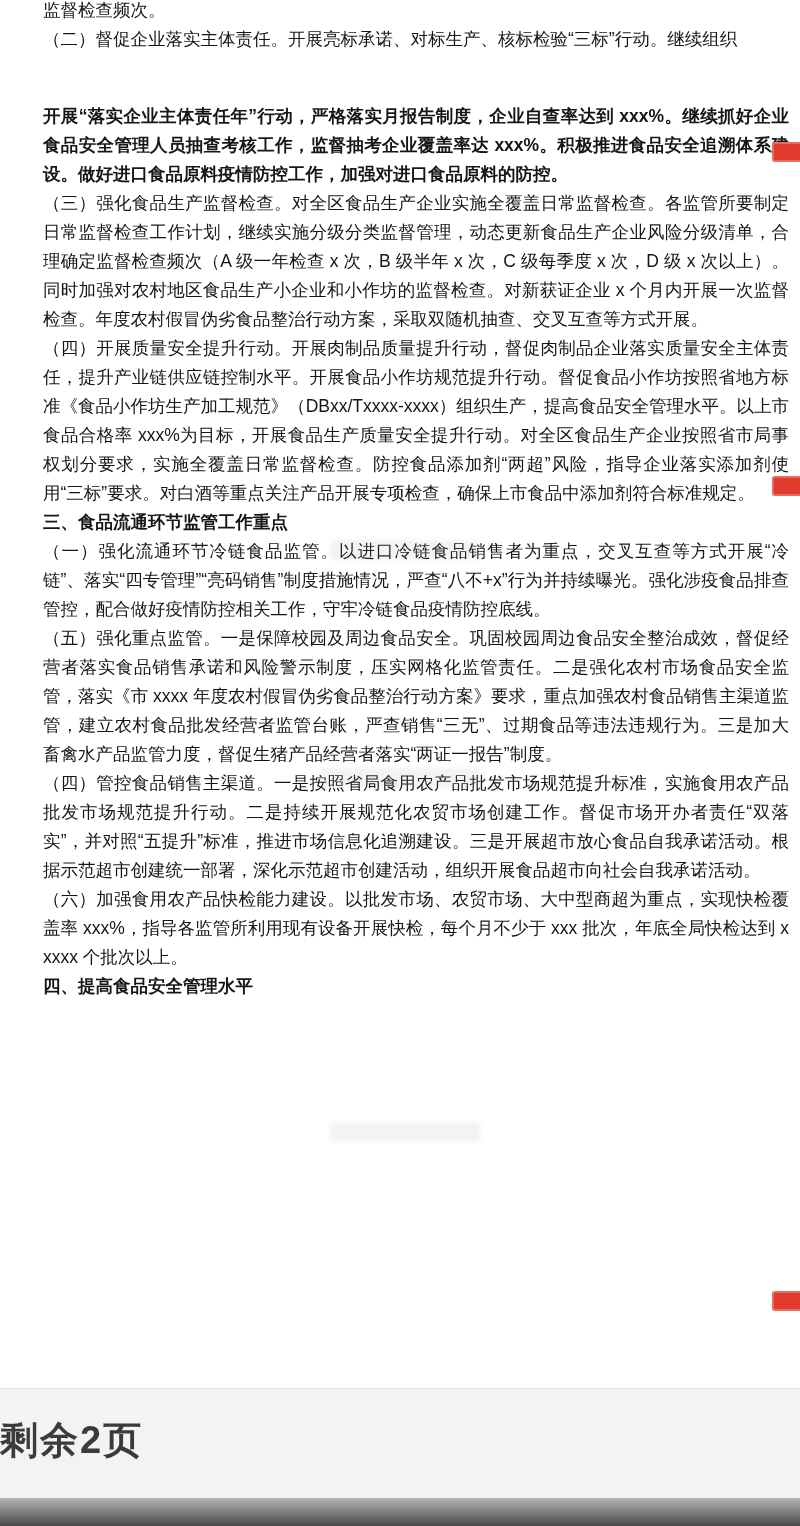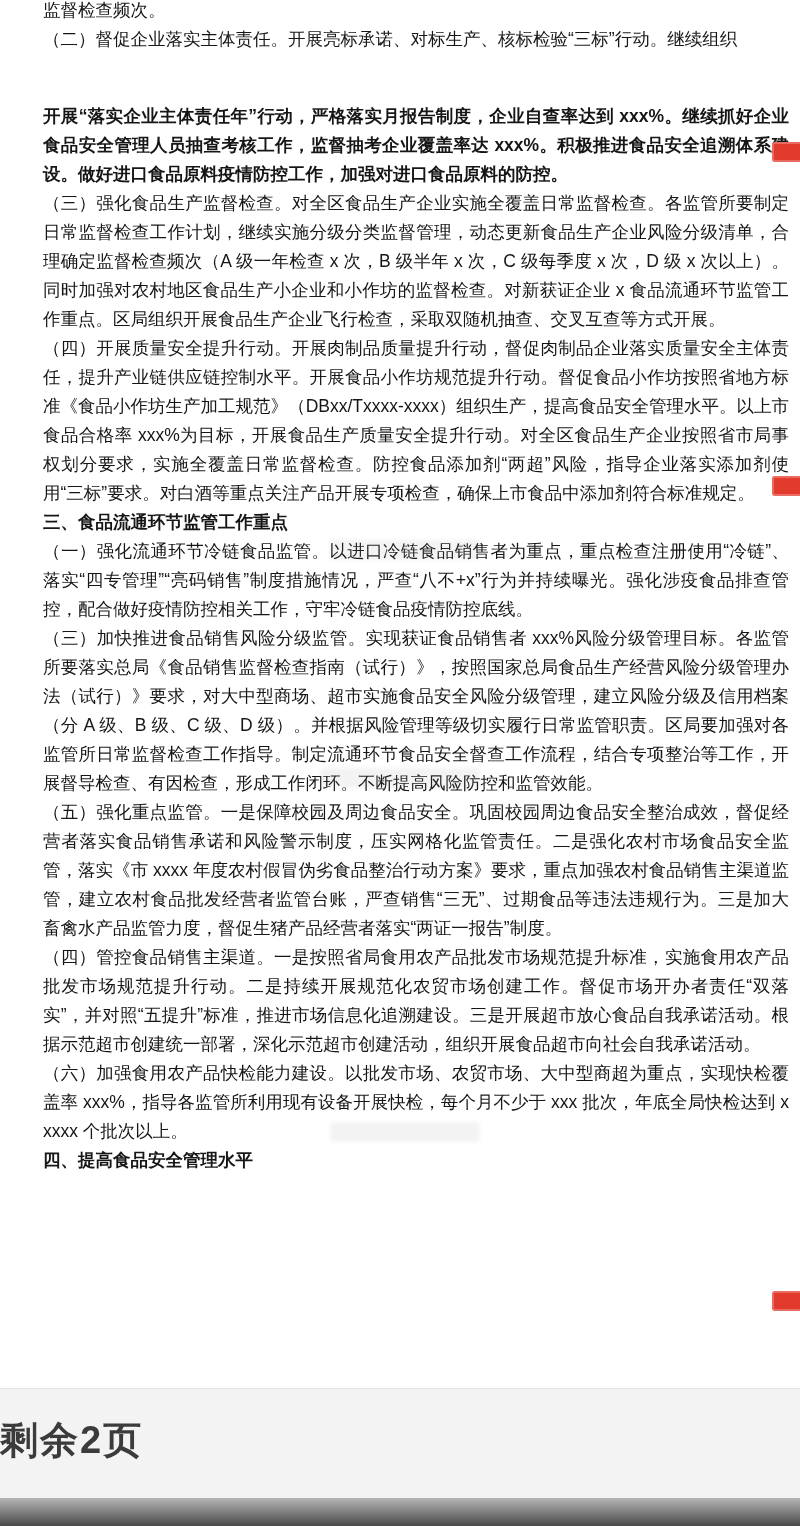--- a/index.html
+++ b/index.html
@@ -62,25 +62,24 @@
     background: linear-gradient(180deg, #b5b5b5, #4a4a4a);
   }
 </style>
 </head>
 <body>
 
 <div class="doc">
     <p class="par clip-top">监督检查频次。</p>
     <p class="par">（二）督促企业落实主体责任。开展亮标承诺、对标生产、核标检验“三标”行动。继续组织</p>
     <p class="par gap">开展“落实企业主体责任年”行动，严格落实月报告制度，企业自查率达到 xxx%。继续抓好企业食品安全管理人员抽查考核工作，监督抽考企业覆盖率达 xxx%。积极推进食品安全追溯体系建设。做好进口食品原料疫情防控工作，加强对进口食品原料的防控。</p>
-    <p class="par">（三）强化食品生产监督检查。对全区食品生产企业实施全覆盖日常监督检查。各监管所要制定日常监督检查工作计划，继续实施分级分类监督管理，动态更新食品生产企业风险分级清单，合理确定监督检查频次（A 级一年检查 x 次，B 级半年 x 次，C 级每季度 x 次，D 级 x 次以上）。同时加强对农村地区食品生产小企业和小作坊的监督检查。对新获证企业 x 食品流通环节监管工作重点。区局组织开展食品生产企业飞行检查，采取双随机抽查、交叉互查等方式开展。</p>
+    <p class="par">（三）强化食品生产监督检查。对全区食品生产企业实施全覆盖日常监督检查。各监管所要制定日常监督检查工作计划，继续实施分级分类监督管理，动态更新食品生产企业风险分级清单，合理确定监督检查频次（A 级一年检查 x 次，B 级半年 x 次，C 级每季度 x 次，D 级 x 次以上）。同时加强对农村地区食品生产小企业和小作坊的监督检查。对新获证企业 x 个月内开展一次监督检查。年度农村假冒伪劣食品整治行动方案，采取双随机抽查、交叉互查等方式开展。</p>
     <p class="par">（四）开展质量安全提升行动。开展肉制品质量提升行动，督促肉制品企业落实质量安全主体责任，提升产业链供应链控制水平。开展食品小作坊规范提升行动。督促食品小作坊按照省地方标准《食品小作坊生产加工规范》（DBxx/Txxxx-xxxx）组织生产，提高食品安全管理水平。以上市食品合格率 xxx%为目标，开展食品生产质量安全提升行动。对全区食品生产企业按照省市局事权划分要求，实施全覆盖日常监督检查。防控食品添加剂“两超”风险，指导企业落实添加剂使用“三标”要求。对白酒等重点关注产品开展专项检查，确保上市食品中添加剂符合标准规定。</p>
     <p class="par bold">三、食品流通环节监管工作重点</p>
-    <p class="par">（一）强化流通环节冷链食品监管。以进口冷链食品销售者为重点，重点检查注册使用“冷链”、落实“四专管理”“亮码销售”制度措施情况，严查“八不+x”行为并持续曝光。强化涉疫食品排查管控，配合做好疫情防控相关工作，守牢冷链食品疫情防控底线。</p>
-    <p class="par">（三）加快推进食品销售风险分级监管。实现获证食品销售者 xxx%风险分级管理目标。各监管所要落实总局《食品销售监督检查指南（试行）》，按照国家总局食品生产经营风险分级管理办法（试行）》要求，对大中型商场、超市实施食品安全风险分级管理，建立风险分级及信用档案（分 A 级、B 级、C 级、D 级）。并根据风险管理等级切实履行日常监管职责。区局要加强对各监管所日常监督检查工作指导。制定流通环节食品安全督查工作流程，结合专项整治等工作，开展督导检查、有因检查，形成工作闭环。不断提高风险防控和监管效能。</p>
+    <p class="par">（一）强化流通环节冷链食品监管。以进口冷链食品销售者为重点，交叉互查等方式开展“冷链”、落实“四专管理”“亮码销售”制度措施情况，严查“八不+x”行为并持续曝光。强化涉疫食品排查管控，配合做好疫情防控相关工作，守牢冷链食品疫情防控底线。</p>
     <p class="par">（五）强化重点监管。一是保障校园及周边食品安全。巩固校园周边食品安全整治成效，督促经营者落实食品销售承诺和风险警示制度，压实网格化监管责任。二是强化农村市场食品安全监管，落实《市 xxxx 年度农村假冒伪劣食品整治行动方案》要求，重点加强农村食品销售主渠道监管，建立农村食品批发经营者监管台账，严查销售“三无”、过期食品等违法违规行为。三是加大畜禽水产品监管力度，督促生猪产品经营者落实“两证一报告”制度。</p>
     <p class="par">（四）管控食品销售主渠道。一是按照省局食用农产品批发市场规范提升标准，实施食用农产品批发市场规范提升行动。二是持续开展规范化农贸市场创建工作。督促市场开办者责任“双落实”，并对照“五提升”标准，推进市场信息化追溯建设。三是开展超市放心食品自我承诺活动。根据示范超市创建统一部署，深化示范超市创建活动，组织开展食品超市向社会自我承诺活动。</p>
     <p class="par">（六）加强食用农产品快检能力建设。以批发市场、农贸市场、大中型商超为重点，实现快检覆盖率 xxx%，指导各监管所利用现有设备开展快检，每个月不少于 xxx 批次，年底全局快检达到 xxxxx 个批次以上。</p>
     <p class="par bold">四、提高食品安全管理水平</p>
   </div>
 
 <div class="stamp" style="top: 142px; background: rgb(226, 59, 46);"></div>
 <div class="stamp" style="top: 476px; background: rgb(226, 59, 46);"></div>
 <div class="stamp" style="top: 1291px; background: rgb(226, 59, 46);"></div>
 

